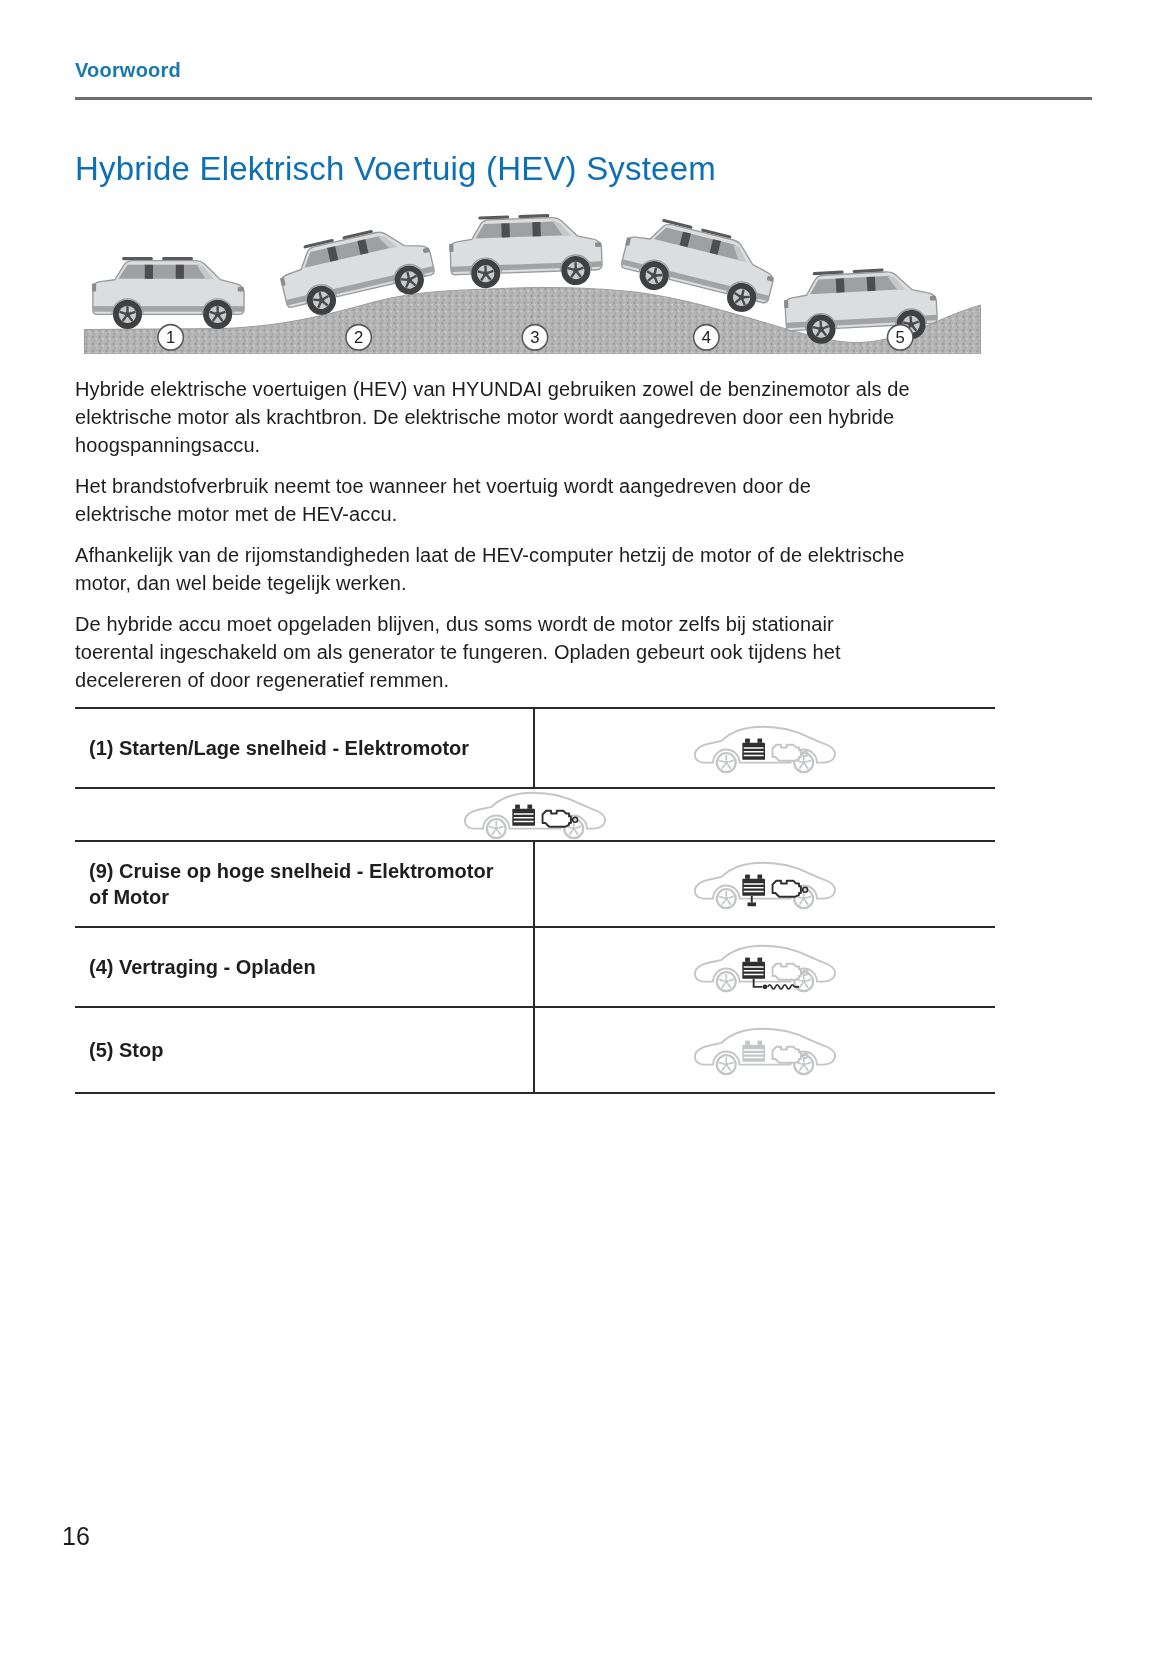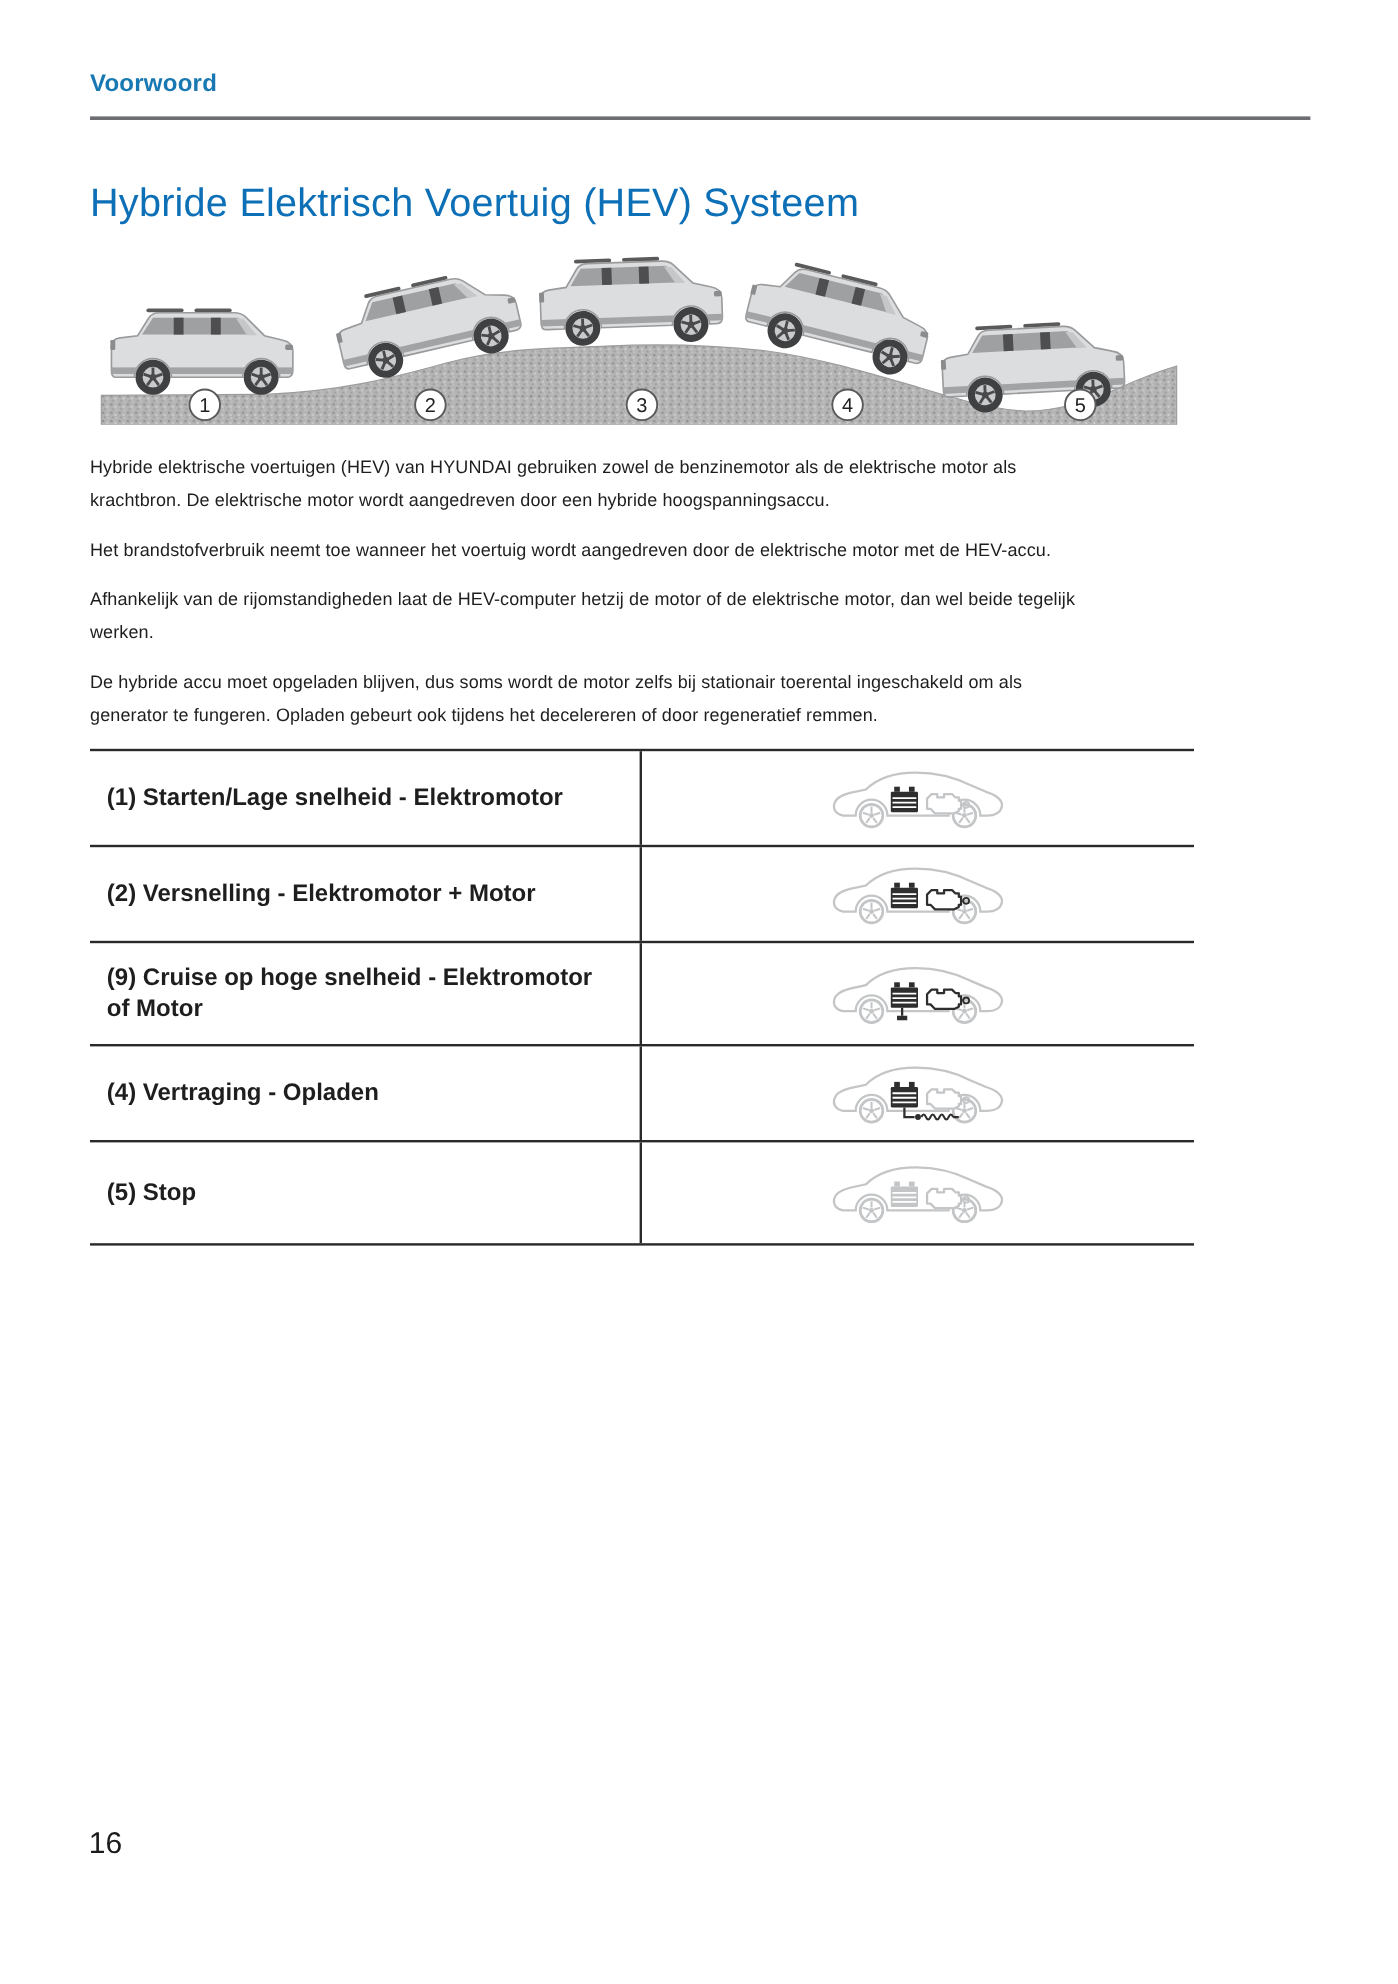--- a/index.html
+++ b/index.html
@@ -26,21 +26,21 @@
     font-size:33px;font-weight:normal;
     color:var(--title-blue,#0d70b7);
     letter-spacing:.2px;
   }
 
   .hill-figure{margin-top:24px;width:915px;height:142px;}
 
   .paragraphs{margin-top:17px;max-width:835px;}
   .paragraphs p{
     margin:0 0 13px 0;
-    font-size:15px;line-height:28px;
+    font-size:20px;line-height:28px;
     letter-spacing:.1px;
     color:var(--text-dark,#1e1e1e);
   }
 
   .drive-table{
     margin-top:9px;
     width:920px;
     border-top:2.5px solid var(--table-border,#2a2a2a);
   }
   .drive-row{
@@ -61,21 +61,21 @@
     flex:1;display:flex;align-items:center;justify-content:center;
   }
 
   
   g[data-state="active"]{color:var(--icon-active,#2e2e2e);}
   g[data-state="inactive"]{color:var(--icon-inactive,#c3c5c7);}
   g[data-state="visible"]{color:var(--icon-active,#2e2e2e);}
   g[data-state="hidden"]{display:none;}
 
   .page-number{
-    position:absolute;left:74px;top:1522px;
+    position:absolute;left:62px;top:1522px;
     font-size:25px;font-weight:500;color:#1b1b1b;
   }
 </style>
 </head>
 <body>
 
 <div class="content">
 
   <div class="breadcrumb">Voorwoord</div>
   <div class="rule"></div>
@@ -218,21 +218,20 @@
             <path d="M68,39 V47.5 H77" stroke="currentColor" stroke-width="2" fill="none"></path>
             <circle cx="80" cy="47.5" r="2.6" fill="currentColor"></circle>
             <path d="M83,47.5 q2,-4.5 4,0 q2,4.5 4,0 q2,-4.5 4,0 q2,4.5 4,0 q2,-4.5 4,0 q2,4.5 4,0 q2,-4.5 4,0" stroke="currentColor" stroke-width="1.8" fill="none"></path>
             <path d="M111,47.5 h5" stroke="currentColor" stroke-width="2"></path>
           </g>
         </svg>
       </div>
     </div>
 
     <div class="drive-row">
-      <div class="drive-cell-label">(2) Versnelling - Elektromotor + Motor</div>
       <div class="drive-cell-icon">
         <svg width="152" height="51" viewBox="0 0 160 54">
           <path d="M14,42 C8,41 5,37 6,32 C7,27 12,24 20,22 L34,19 C44,9 60,4 78,4 C96,4 112,8 126,15 L140,21 C150,24 155,29 154,34 C153,39 148,42 141,42 L135,42 A14,14 0 0 0 107,42 L53,42 A14,14 0 0 0 25,42 Z" fill="#fff" stroke="#c3c5c7" stroke-width="2"></path>
           <g>
             <circle cx="39" cy="42" r="10" fill="#fff" stroke="#c3c5c7" stroke-width="2.4"></circle>
             <g transform="translate(39,42)" stroke="#c3c5c7" stroke-width="1.8">
               <line y1="-8" y2="-2.5" transform="rotate(0)"></line>
                 <line y1="-8" y2="-2.5" transform="rotate(72)"></line>
               <line y1="-8" y2="-2.5" transform="rotate(144)"></line>
                 <line y1="-8" y2="-2.5" transform="rotate(216)"></line>

